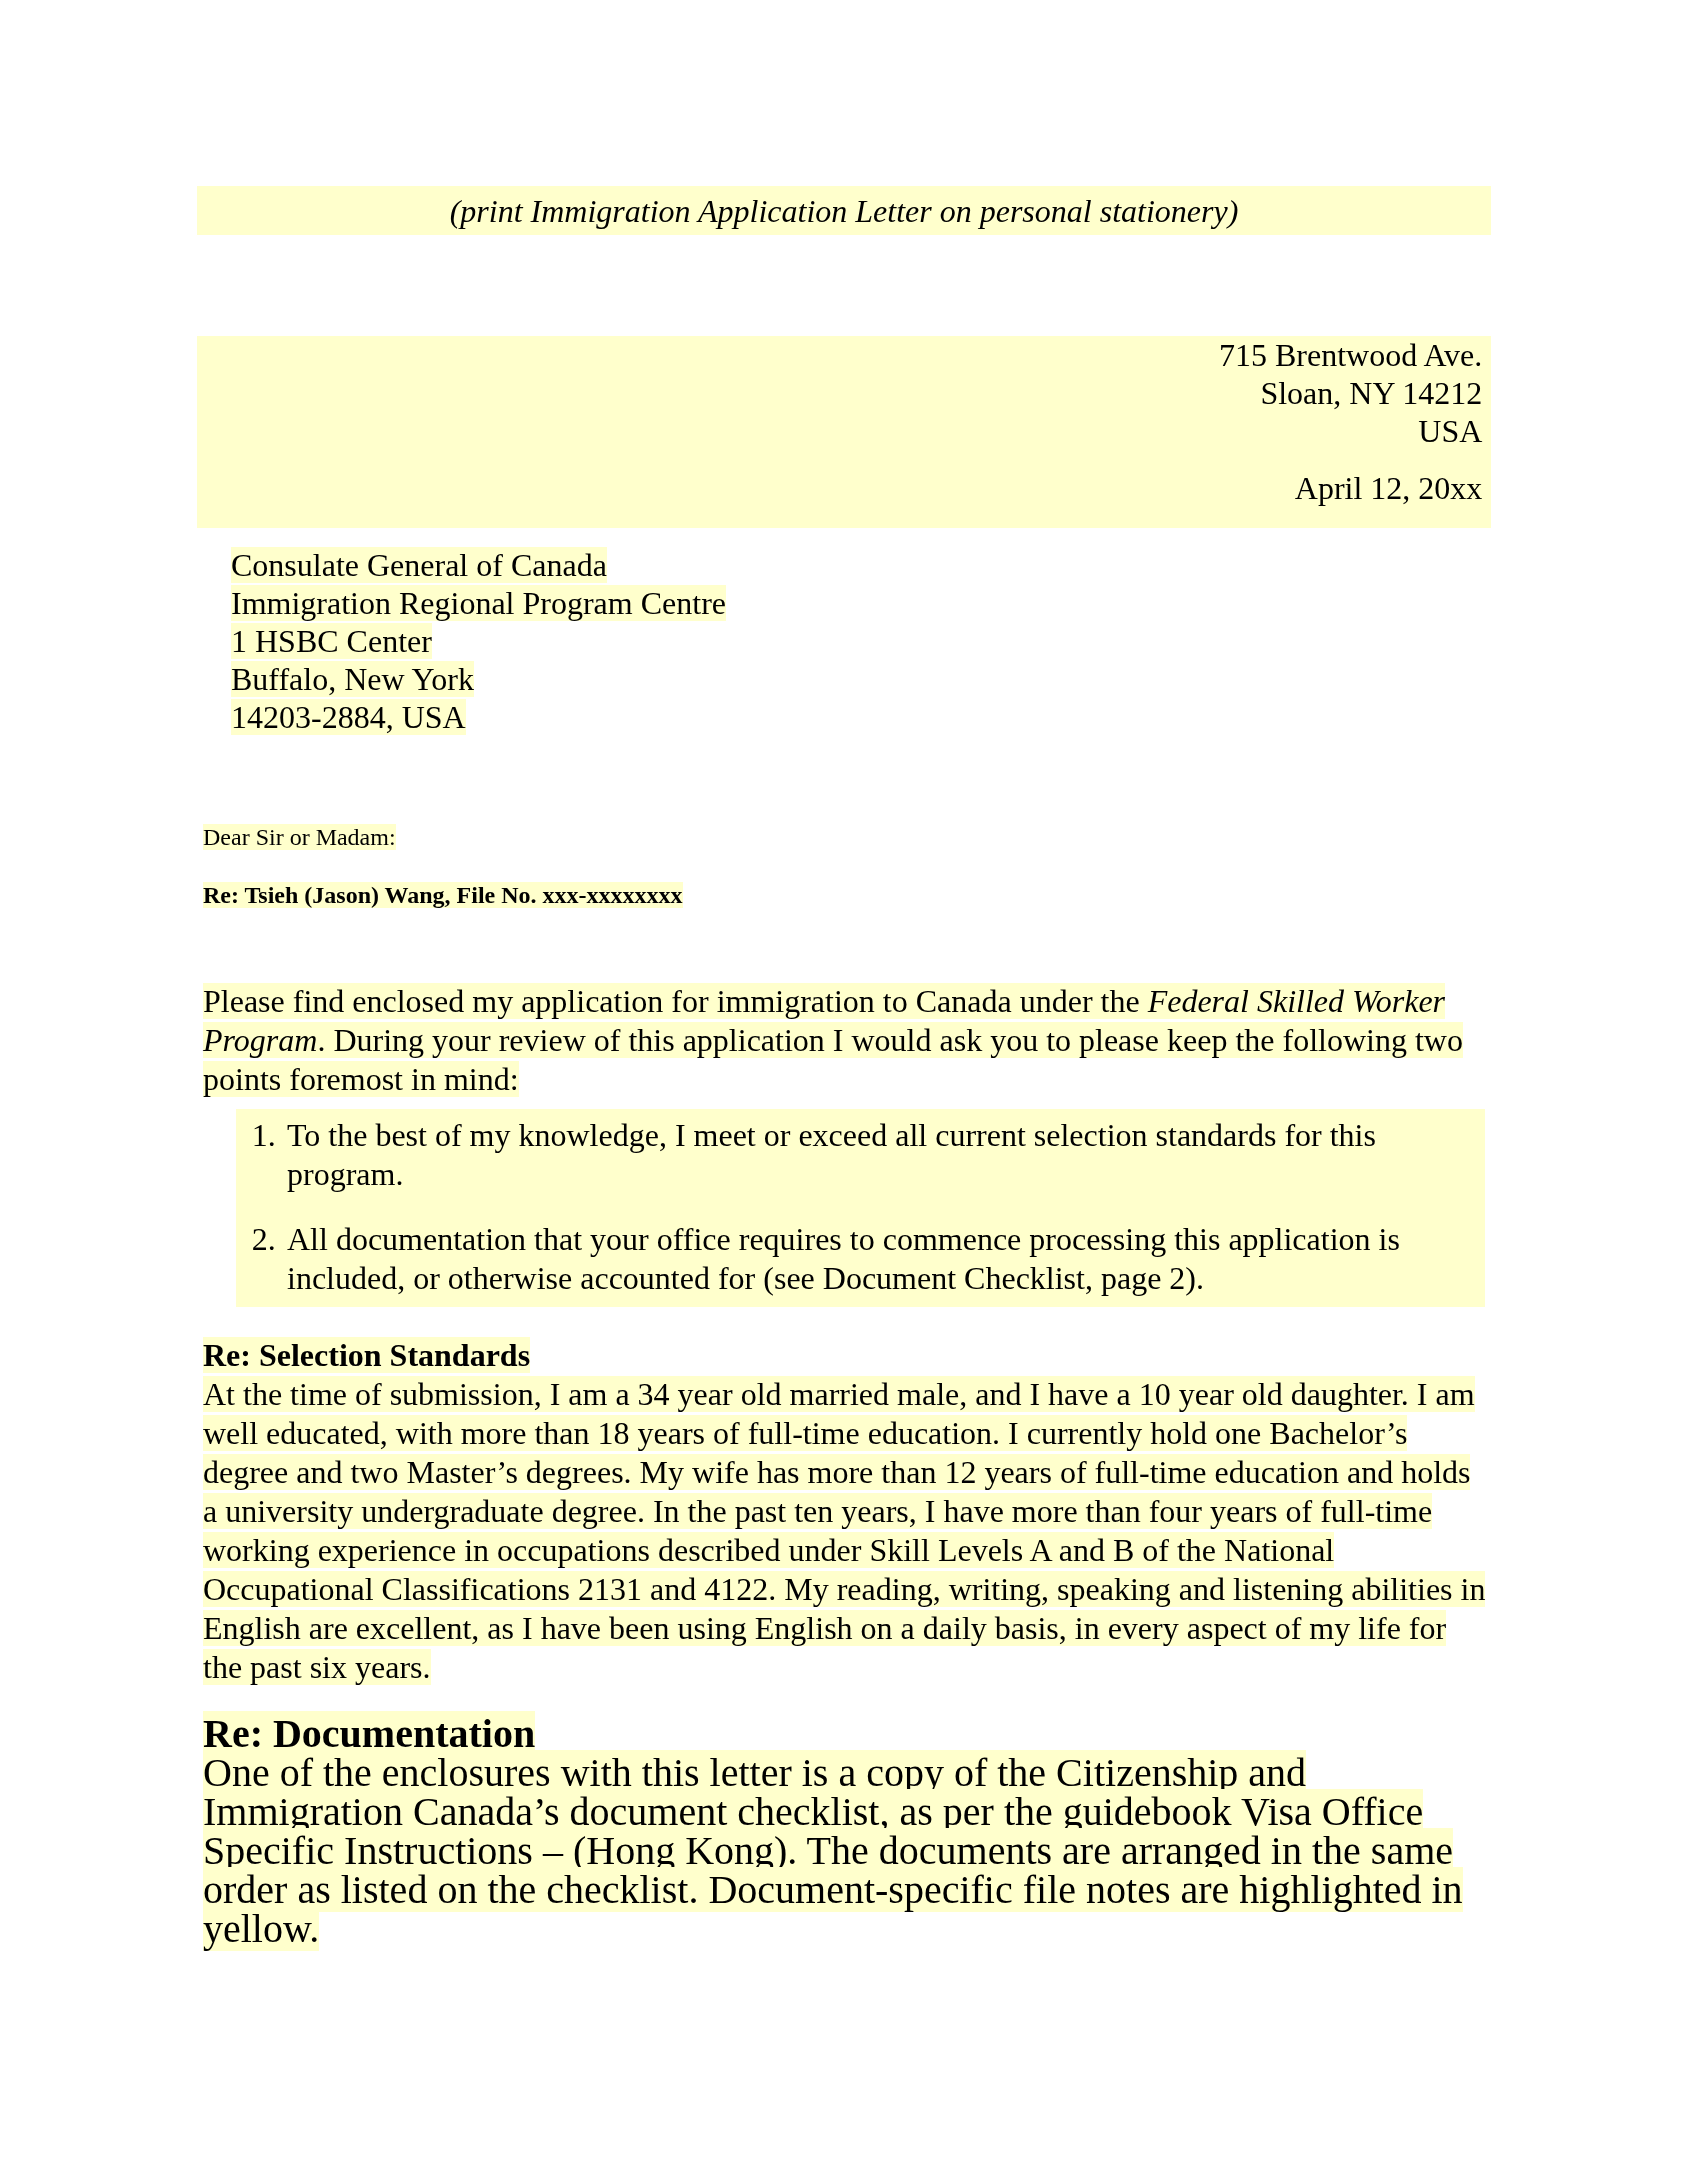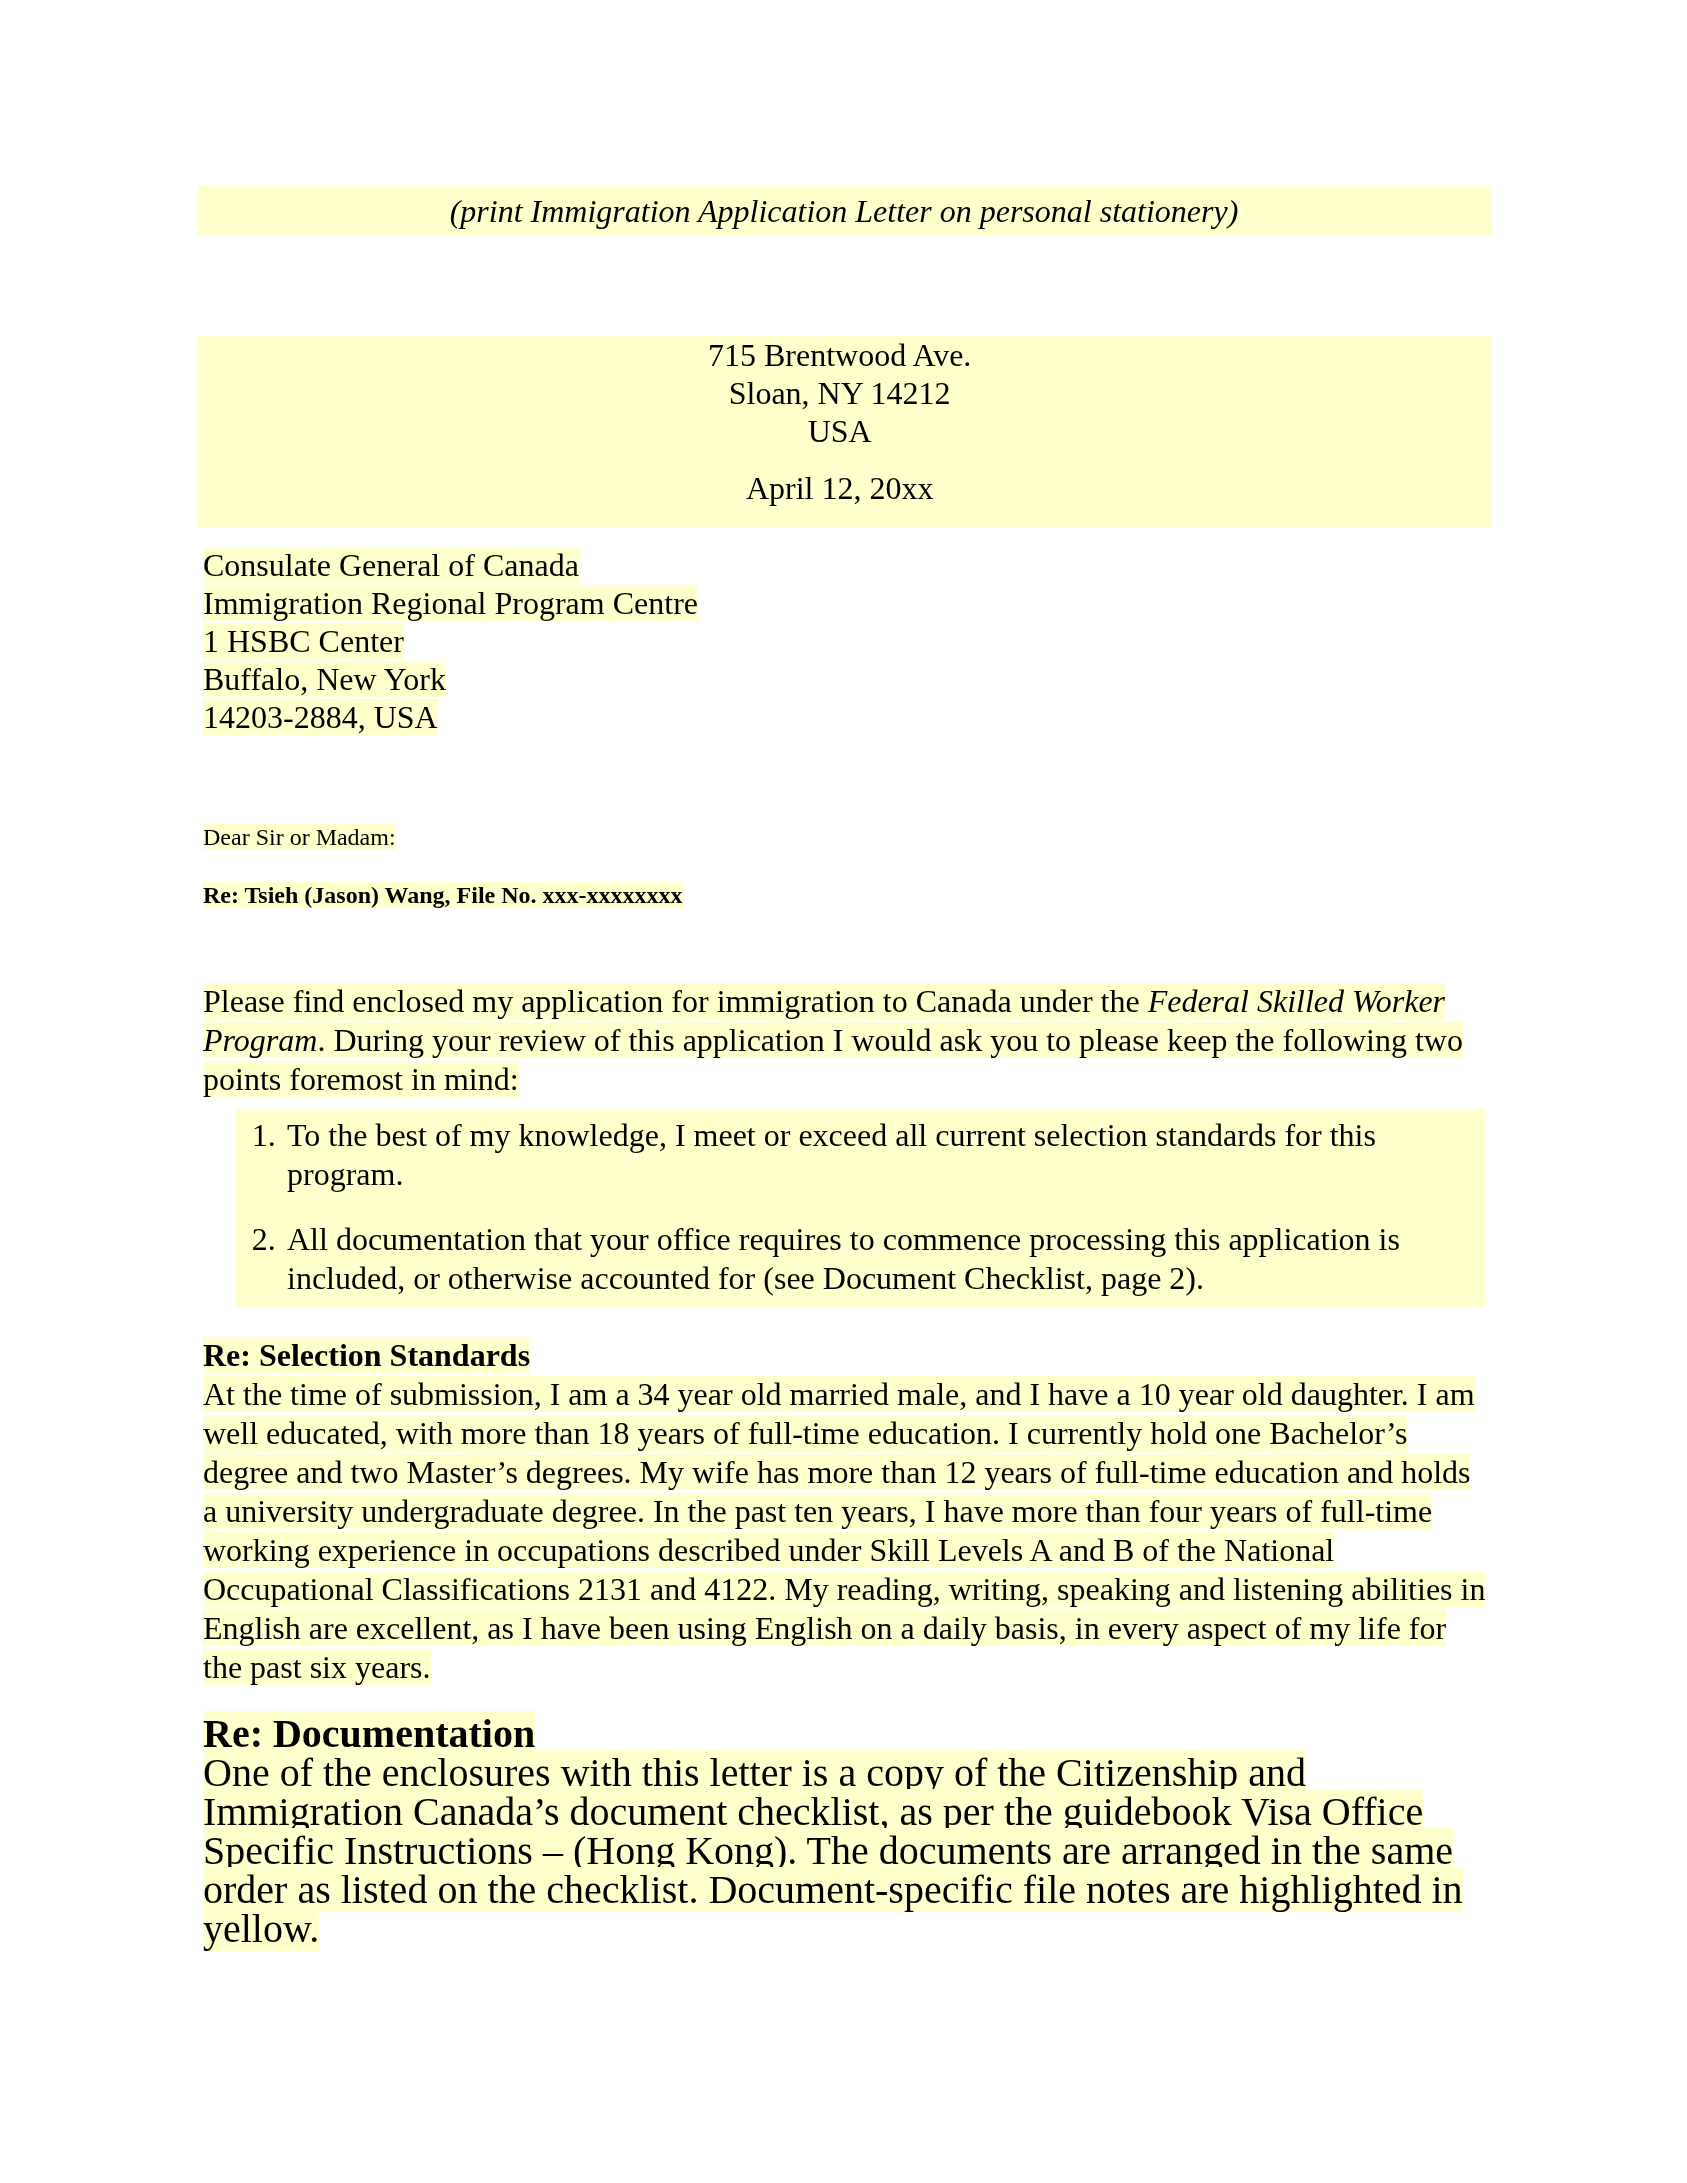--- a/index.html
+++ b/index.html
@@ -59,35 +59,35 @@
   
   .sender-block {
     position: absolute;
     left: 197px;
     top: 336px;
     width: 1294px;
     height: 192px;
     background: #ffffcc;
     box-sizing: border-box;
     padding-right: 8.7px;
-    text-align: center;
+    text-align: right;
     font-size: 32px;
     line-height: 38px;
   }
   .sender-block .gap { height: 19px; }
 
   
   .recipient {
     position: absolute;
     left: 203px;
     top: 546px;
     font-size: 32px;
     line-height: 38px;
   }
-  .recipient .line { white-space: nowrap; }
+  .recipient .line { white-space: nowrap; margin-left: 28px; }
 
   
   .salutation {
     position: absolute;
     left: 203px;
     top: 818px;
     font-size: 24px;
     line-height: 38px;
   }
 

